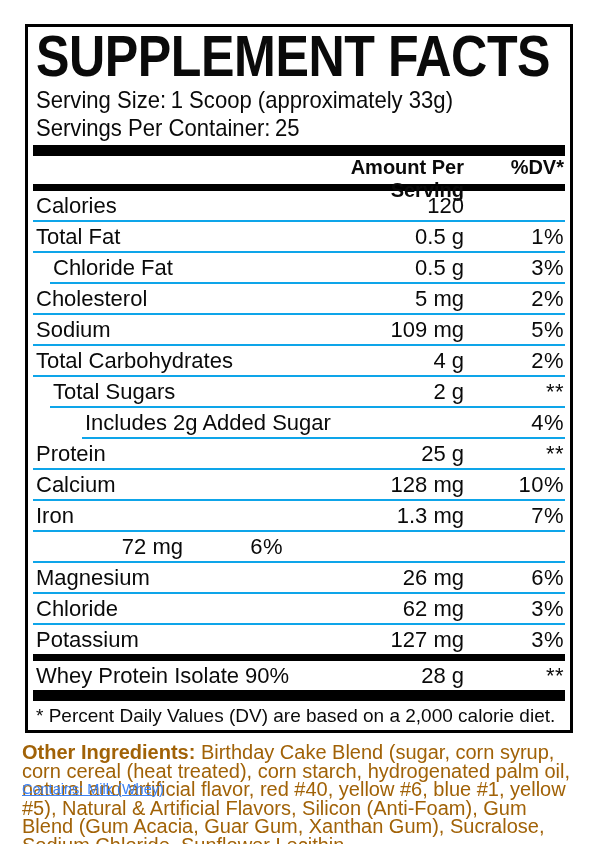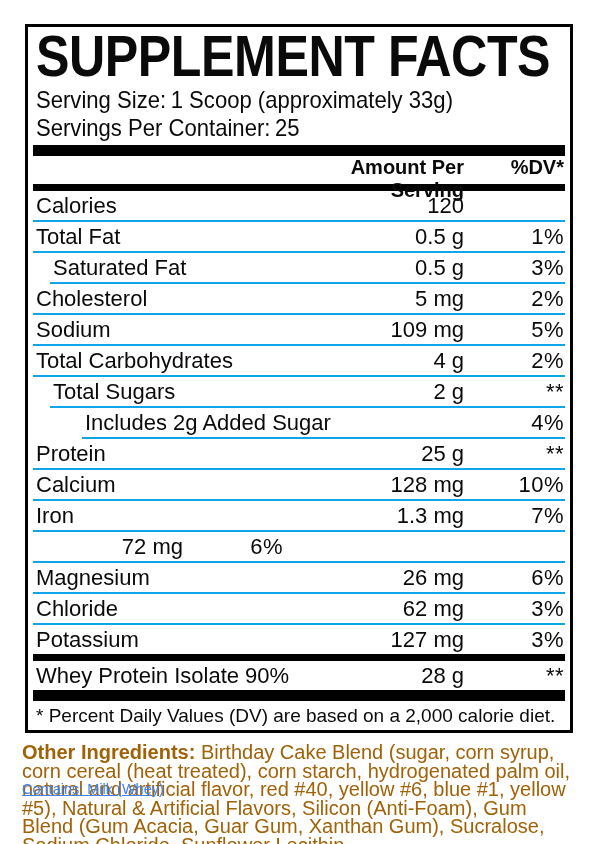--- a/index.html
+++ b/index.html
@@ -94,21 +94,21 @@
     <div class="name">Calories</div>
     <div class="col-amount">120</div>
     <div class="col-dv dv-cell"></div>
   </div>
         <div class="row">
     <div class="name">Total Fat</div>
     <div class="col-amount">0.5 g</div>
     <div class="col-dv dv-cell">1%</div>
   </div>
         <div class="row ind1">
-    <div class="name">Saturated Fat</div>
+    <div class="name">Chloride Fat</div>
     <div class="col-amount">0.5 g</div>
     <div class="col-dv dv-cell">3%</div>
   </div>
         <div class="row">
     <div class="name">Cholesterol</div>
     <div class="col-amount">5 mg</div>
     <div class="col-dv dv-cell">2%</div>
   </div>
         <div class="row">
     <div class="name">Sodium</div>

